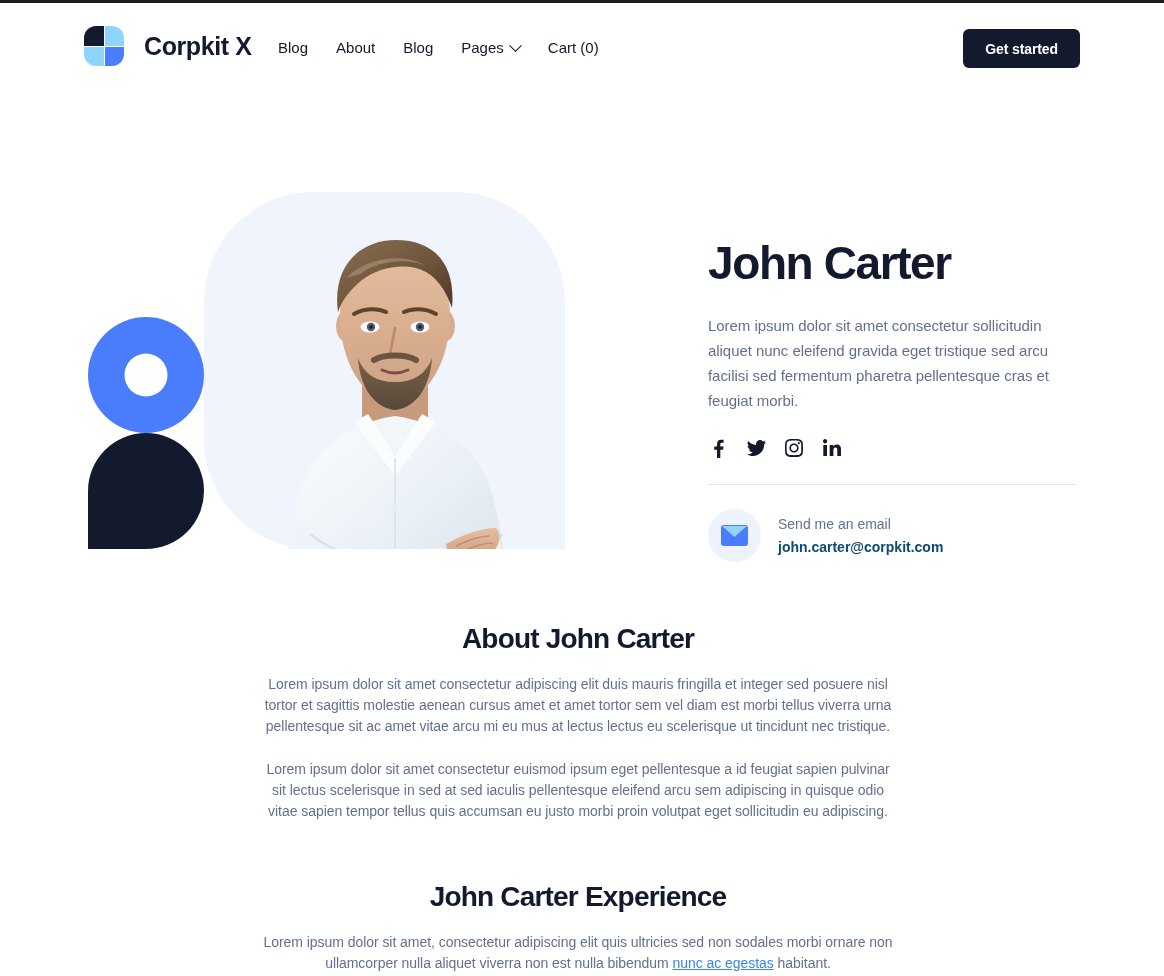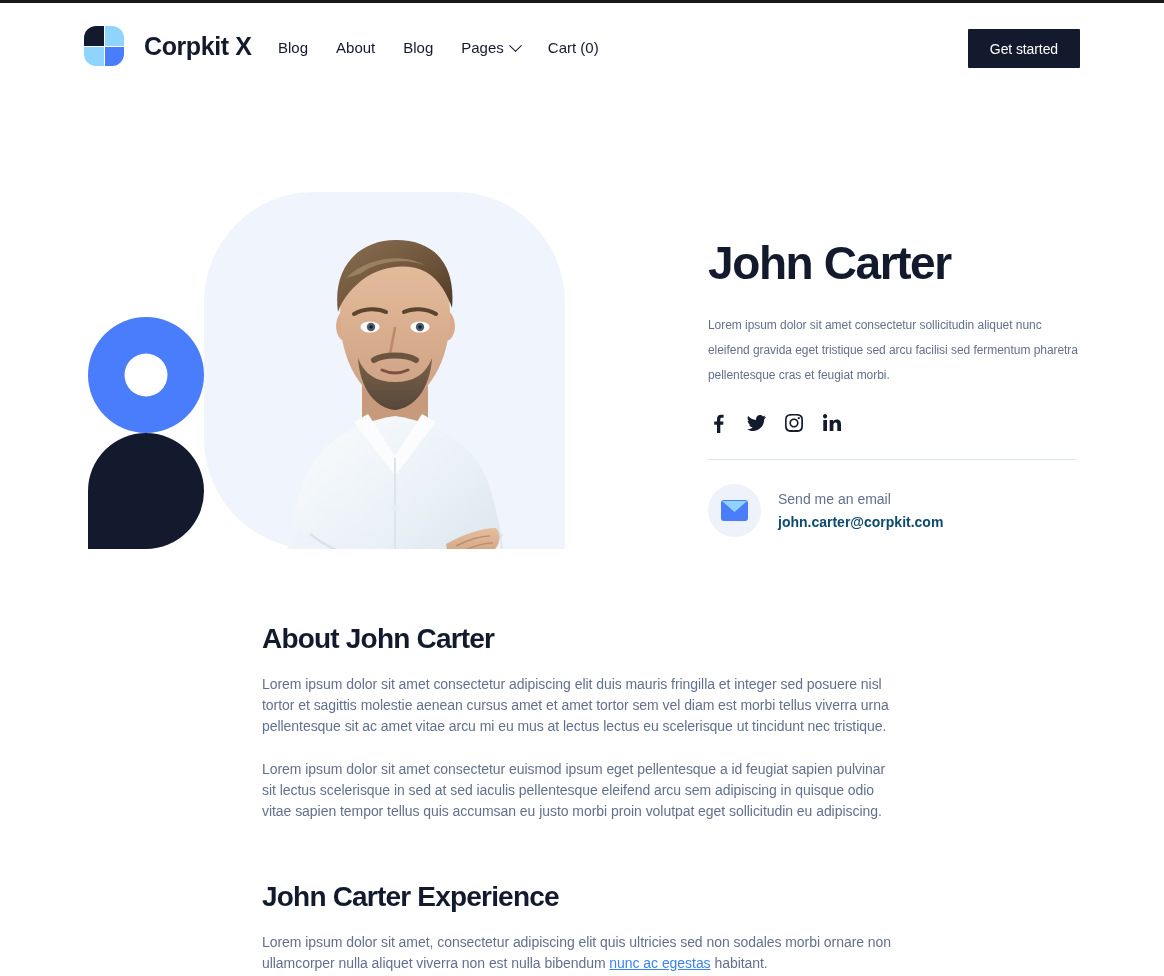--- a/index.html
+++ b/index.html
@@ -105,24 +105,24 @@
 
   .cta-button {
     position: absolute;
     right: 84px;
     top: 26px;
     height: 39px;
     padding: 0 22px;
     background: #131A2E;
     color: #ffffff;
     font-size: 14px;
-    font-weight: 400;
+    font-weight: 700;
     letter-spacing: -0.1px;
     border: none;
-    border-radius: 1px;
+    border-radius: 6px;
     cursor: pointer;
     white-space: nowrap;
   }
 
   
   .hero { position: absolute; top: 0; left: 0; width: 1126px; height: 560px; margin-top: 37px; }
 
   
   .deco-ring {
     position: absolute;
@@ -194,21 +194,21 @@
   .hero-title {
     font-size: 46px;
     font-weight: 700;
     letter-spacing: -1.4px;
     line-height: 56px;
     color: #131A2E;
   }
 
   .hero-desc {
     margin-top: 22px;
-    font-size: 12px;
+    font-size: 15px;
     line-height: 25px;
     color: #63708D;
     letter-spacing: -0.05px;
   }
 
   .social-row {
     margin-top: 25px;
     display: flex;
     align-items: center;
     gap: 18px;
@@ -258,20 +258,21 @@
     line-height: 21px;
     margin-top: 2px;
   }
 
   
   .content {
     position: absolute;
     left: 262px;
     top: 620px;
     width: 632px;
+    text-align: center;
   }
 
   .section-heading {
     font-size: 28px;
     font-weight: 700;
     letter-spacing: -0.8px;
     color: #131A2E;
     line-height: 38px;
   }
 

